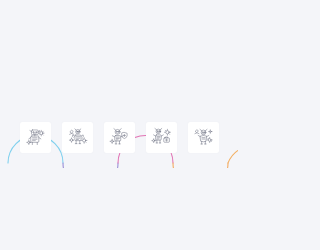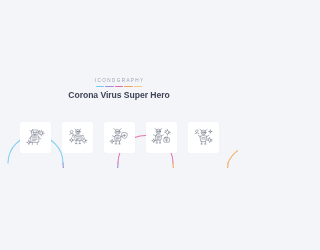--- a/index.html
+++ b/index.html
@@ -105,33 +105,20 @@
   .ib1 { left: 62px;  }
   .ib2 { left: 104px; }
   .ib3 { left: 146px; }
   .ib4 { left: 188px; }
 </style>
 </head>
 <body style="background: rgb(244, 245, 249);">
 
 <div id="canvas">
 
-  <div class="header">
-    <div class="eyebrow">ICONOGRAPHY</div>
-
-    <div class="rule-row">
-      <span class="rule" style="background: rgb(118, 205, 234);"></span>
-      <span class="rule" style="background: rgb(155, 143, 214);"></span>
-      <span class="rule" style="background: rgb(224, 106, 176);"></span>
-      <span class="rule" style="background: rgb(242, 166, 90);"></span>
-      <span class="rule" style="background: rgb(246, 201, 138);"></span>
-    </div>
-
-    <div class="main-title">Corona Virus Super Hero</div>
-  </div>
 
   <div class="wave-layer">
     <svg class="wave-svg" width="238" height="60" viewBox="0 0 238 60" xmlns="http://www.w3.org/2000/svg" fill="none">
       <path id="wv1" d="M8,55 A27.5,27.5 0 0 1 63,55" stroke-linecap="round" stroke-width="1.1" stroke="#7fd0ee"></path>
       <path id="wv2" d="M63,55 A27.5,27.5 0 0 0 118,55" stroke-linecap="round" stroke-width="1.1" stroke="#9b8fd6"></path>
       <path id="wv3" d="M118,55 A27.5,27.5 0 0 1 173,55" stroke-linecap="round" stroke-width="1.1" stroke="#e274b4"></path>
       <path id="wv4" d="M173,55 A27.5,27.5 0 0 0 228,55" stroke-linecap="round" stroke-width="1.1" stroke="#f3ab62"></path>
       <path id="wv5" d="M228,55 A27.5,27.5 0 0 1 265,40" stroke-linecap="round" stroke-width="1.1" stroke="#f3b065"></path>
     </svg>
   </div>

